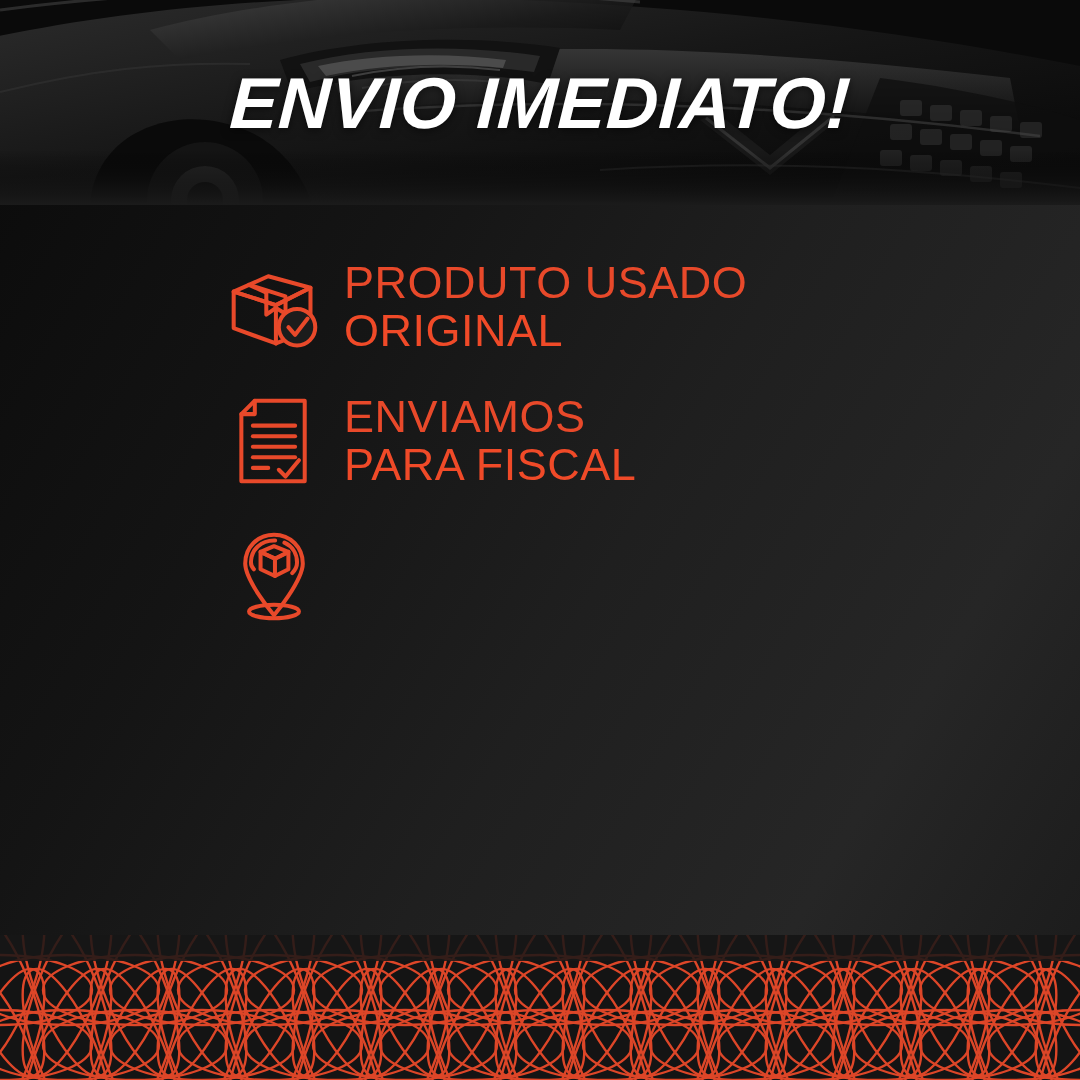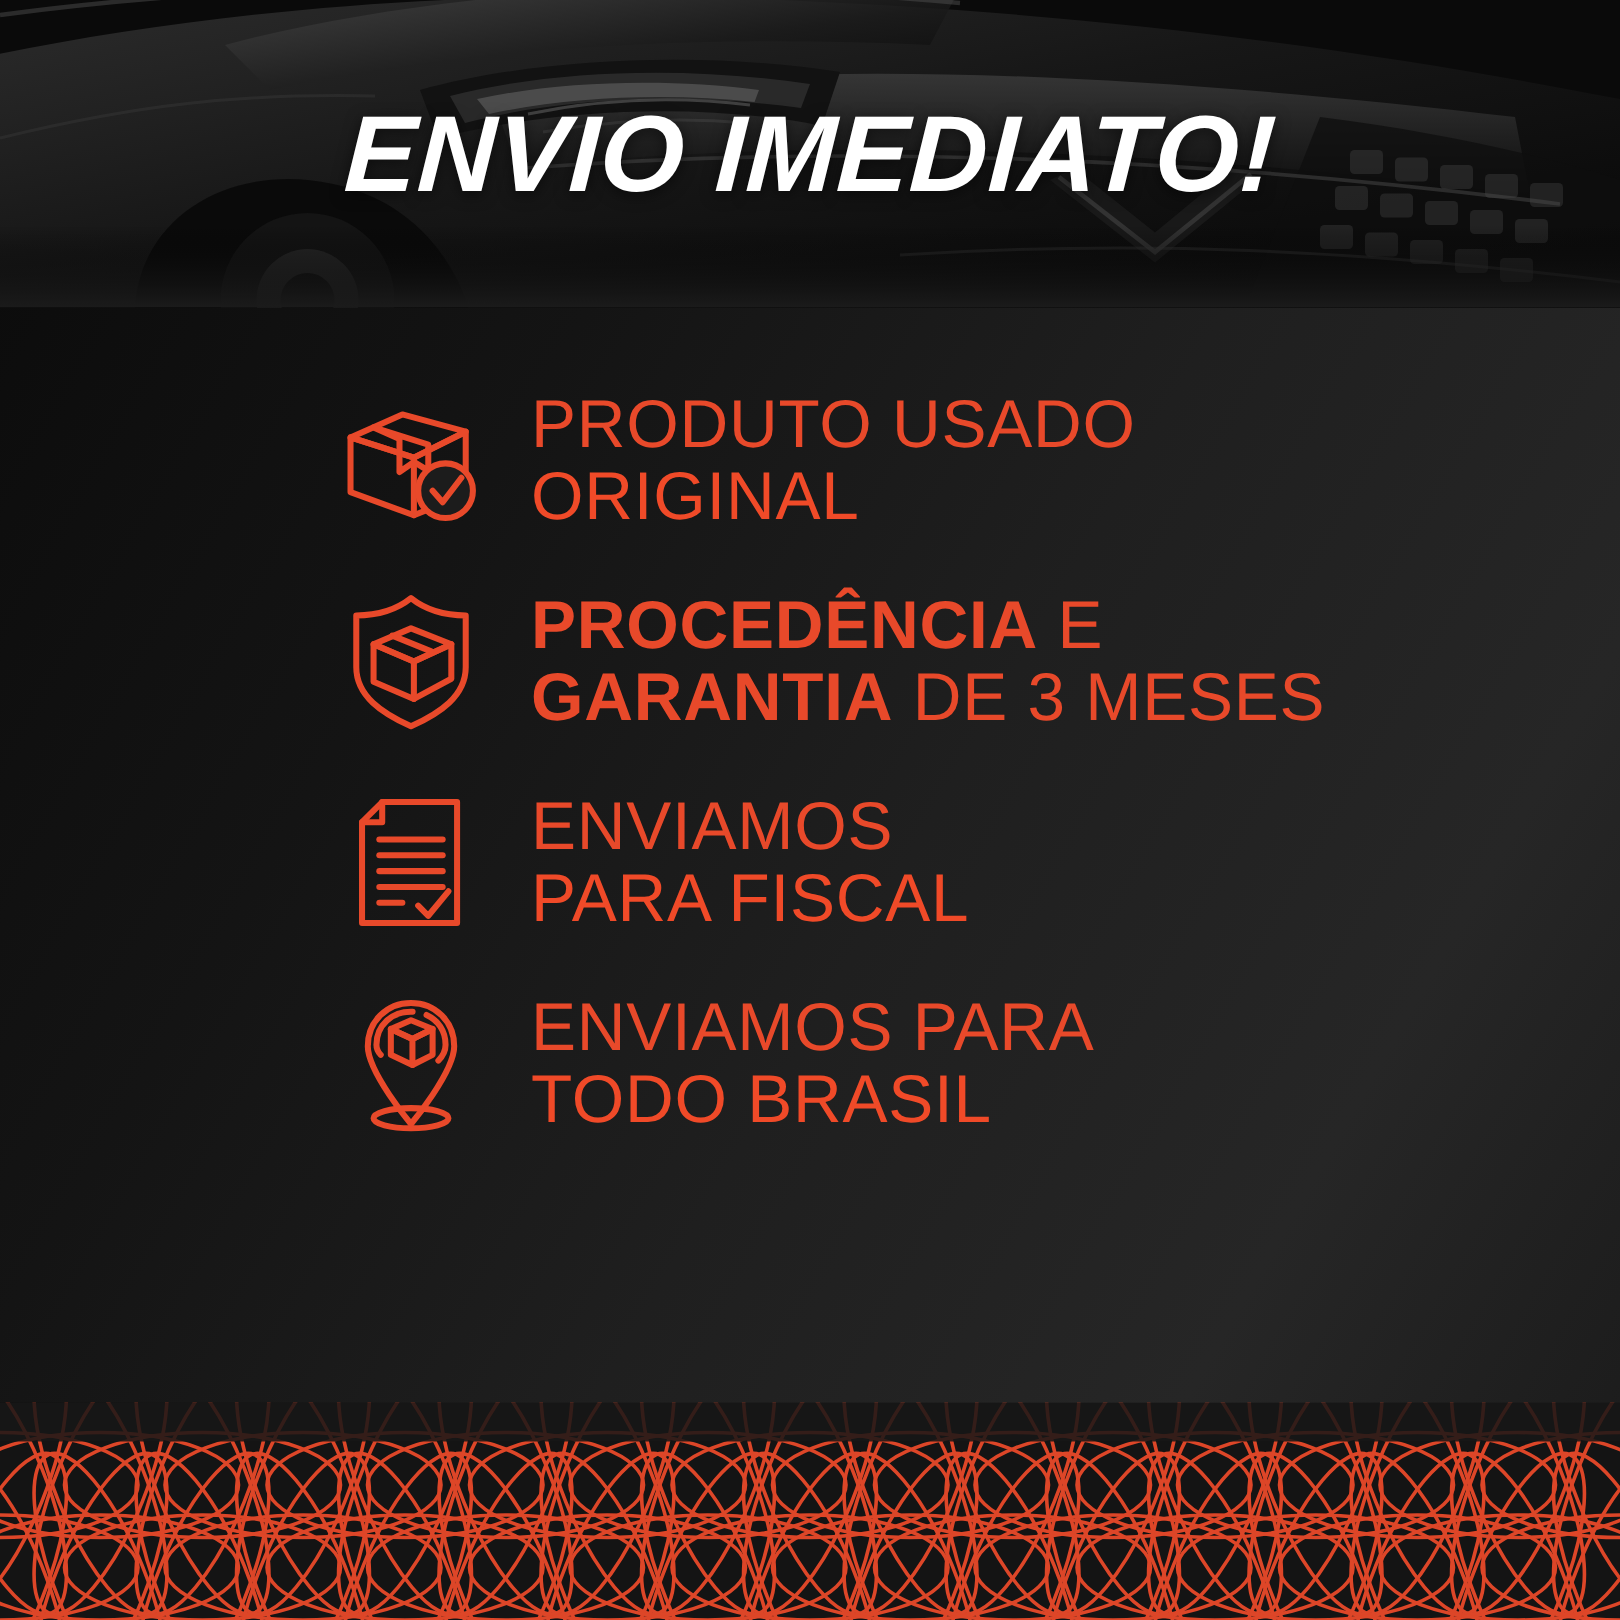--- a/index.html
+++ b/index.html
@@ -45,21 +45,21 @@
     height:134px;
     padding-left:222px;
     box-sizing:border-box;
   }
   .feature-icon{
     width:104px;height:104px;flex:0 0 104px;
     display:flex;align-items:center;justify-content:center;
   }
   .feature-icon svg{display:block;width:96px;height:96px;}
   .feature-text{
-    margin-left:28px;
+    margin-left:18px;
     display:flex;flex-direction:column;justify-content:flex-start;
     line-height:1.06;
     white-space:nowrap;
   }
   .line{
     font-size:45px;
     color:#E8492A;
     letter-spacing:0.5px;
   }
   .line.light{font-weight:normal;color:#E8492A;}
@@ -173,39 +173,20 @@
           <path d="M65 71 L72 79 L85 62"></path>
         </svg>
       </div>
       <div class="feature-text">
         <div class="line light">PRODUTO USADO</div>
         <div class="line bold">ORIGINAL</div>
       </div>
     </div>
 
 
-    <div class="feature-row">
-      <div class="feature-icon">
-        <svg viewBox="0 0 100 100" fill="none" stroke="#E8492A" stroke-width="4.2" stroke-linecap="round" stroke-linejoin="round">
-          <path d="M12 18 C26 18 40 14 50 6 C60 14 74 18 88 18 L88 54 C88 74 70 86 50 95 C30 86 12 74 12 54 Z"></path>
-          <path d="M24 38 L50 27 L78 38 L52 50 Z"></path>
-          <path d="M24 38 L24 64 L52 76 L52 50 Z"></path>
-          <path d="M52 50 L78 38 L78 62 L52 76"></path>
-          <path d="M37 32 L64 43"></path>
-        </svg>
-      </div>
-      <div class="feature-text">
-        <div class="line">
-          <span class="bold">PROCEDÊNCIA</span><span class="light"> E</span>
-        </div>
-        <div class="line">
-          <span class="bold">GARANTIA</span><span class="light"> DE 3 MESES</span>
-        </div>
-      </div>
-    </div>
 
     <div class="feature-row">
       <div class="feature-icon">
         <svg viewBox="0 0 100 100" fill="none" stroke="#E8492A" stroke-width="4.2" stroke-linecap="round" stroke-linejoin="round">
           <path d="M30 8 L82 8 L82 92 L16 92 L16 22 Z"></path>
           <path d="M30 8 L30 22 L16 22"></path>
           <path d="M28 34 L72 34"></path>
           <path d="M28 45 L72 45"></path>
           <path d="M28 56 L72 56"></path>
           <path d="M28 67 L72 67"></path>
@@ -222,24 +203,20 @@
     <div class="feature-row">
       <div class="feature-icon">
         <svg viewBox="0 0 100 100" fill="none" stroke="#E8492A" stroke-width="4.2" stroke-linecap="round" stroke-linejoin="round">
           <path d="M50 92 C50 92 20 56 20 38 C20 21 33 8 50 8 C67 8 80 21 80 38 C80 56 50 92 50 92 Z"></path>
           <path d="M29 44 C27 42 26 40 26 37 C26 23 37 14 50 14 C63 14 74 23 74 37 C74 41 72 45 69 48" stroke-dasharray="46 10"></path>
           <path d="M36 26 L50 20 L65 26 L51 33 Z"></path>
           <path d="M36 26 L36 44 L51 51 L51 33 Z"></path>
           <path d="M51 33 L65 26 L65 44 L51 51"></path>
           <ellipse cx="50" cy="88" rx="26" ry="7"></ellipse>
         </svg>
-      </div>
-      <div class="feature-text">
-        <div class="line light">ENVIAMOS PARA</div>
-        <div class="line bold">TODO BRASIL</div>
       </div>
     </div>
 
   </div>
 
   <div class="pattern">
     <svg width="1080" height="145" viewBox="0 0 1080 145" fill="none">
       <defs>
         <g id="unit">
           <ellipse cx="0" cy="55" rx="92" ry="35" stroke="#E8492A" stroke-width="2.4" fill="none"></ellipse>

